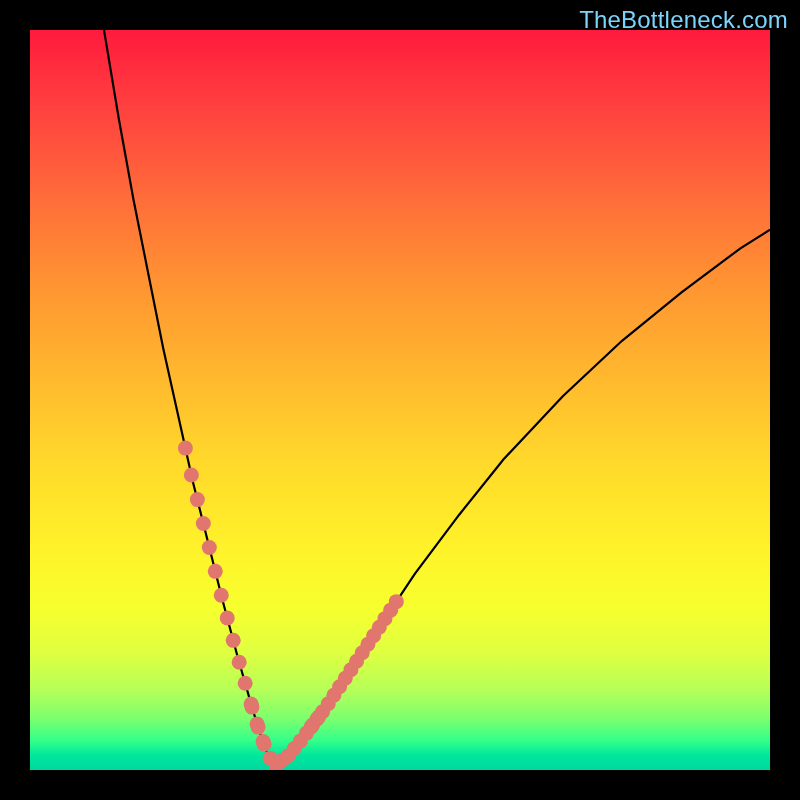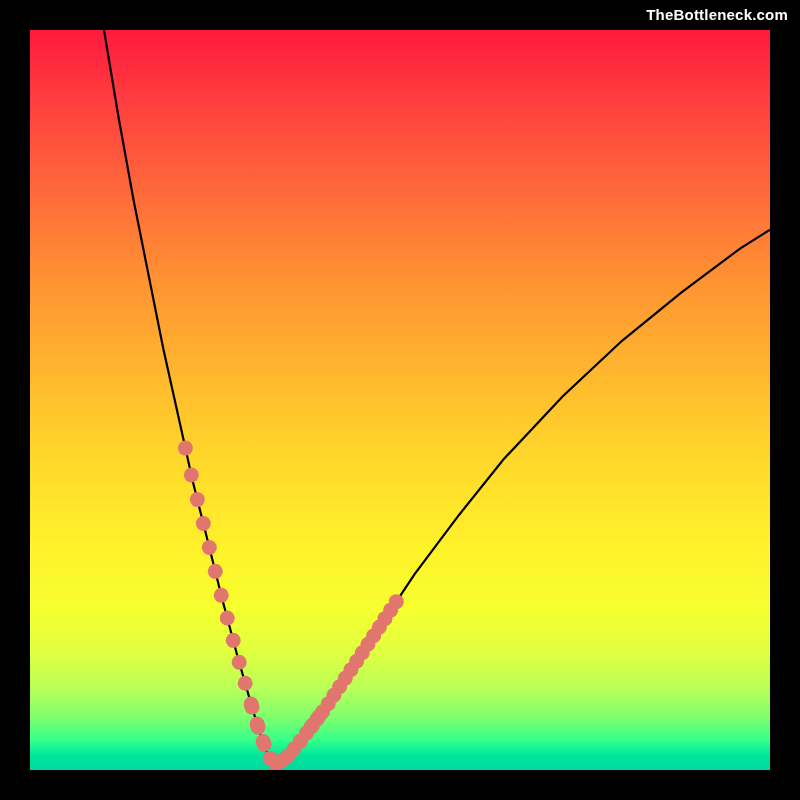--- a/index.html
+++ b/index.html
@@ -42,23 +42,23 @@
       #7dff6e 93%,
       #34ff8a 96%,
       #00e79d 98%,
       #00d8a0 100%
     );
   }
   .watermark {
     position: absolute;
     top: 6px;
     right: 12px;
-    font-size: 15px;
-    font-weight: 700;
-    color: #ffffff;
+    font-size: 24px;
+    font-weight: 400;
+    color: #7dd3fc;
     letter-spacing: 0.2px;
     user-select: none;
   }
   svg.curves {
     position: absolute;
     inset: 0;
   }
 </style>
 </head>
 <body>

